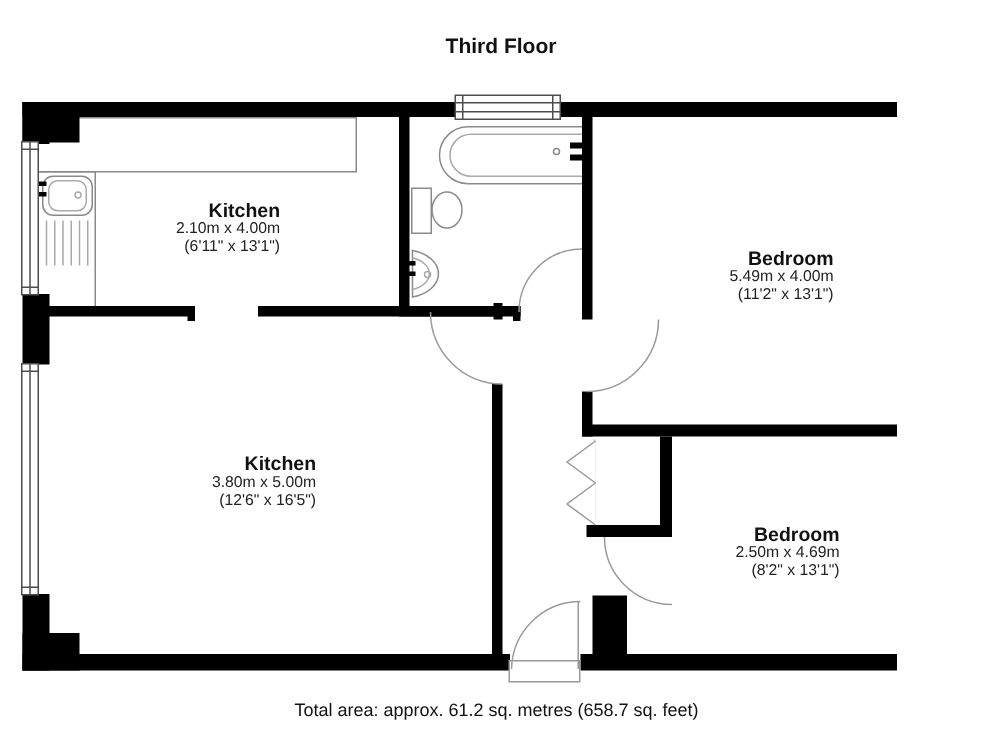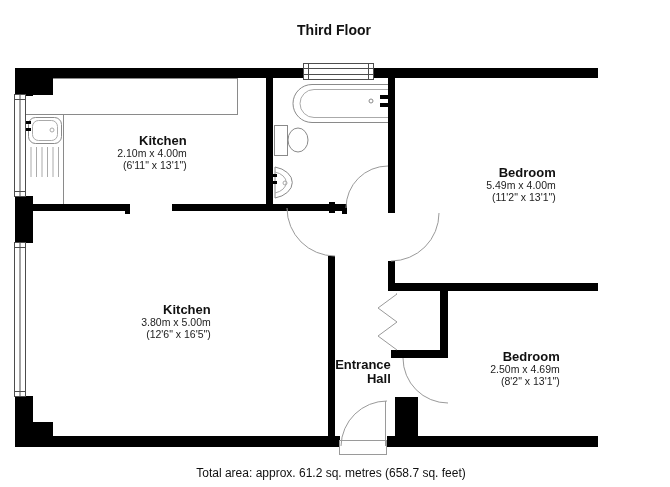--- a/index.html
+++ b/index.html
@@ -151,24 +151,20 @@
     <span class="room-dim">5.49m x 4.00m</span>
     <span class="room-dim">(11'2" x 13'1")</span>
   </div>
 
   <div class="label" style="left:176px;top:321px">
     <span class="room-name">Kitchen</span>
     <span class="room-dim">3.80m x 5.00m</span>
     <span class="room-dim">(12'6" x 16'5")</span>
   </div>
 
-  <div class="label" style="left:363px;top:372px">
-    <span class="room-name">Entrance</span>
-    <span class="room-name">Hall</span>
-  </div>
 
   <div class="label" style="left:525px;top:368px">
     <span class="room-name">Bedroom</span>
     <span class="room-dim">2.50m x 4.69m</span>
     <span class="room-dim">(8'2" x 13'1")</span>
   </div>
 
   <div class="plan-footer">Total area: approx. 61.2 sq. metres (658.7 sq. feet)</div>
 
 </div>

